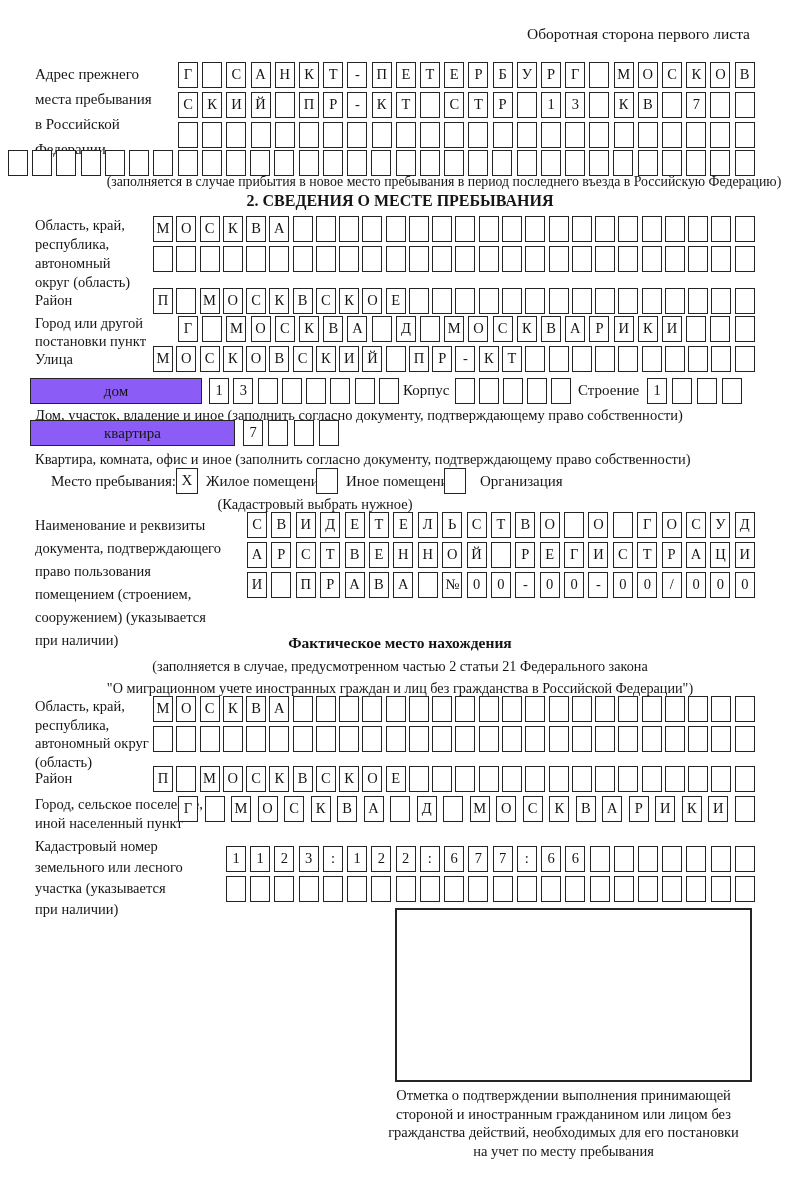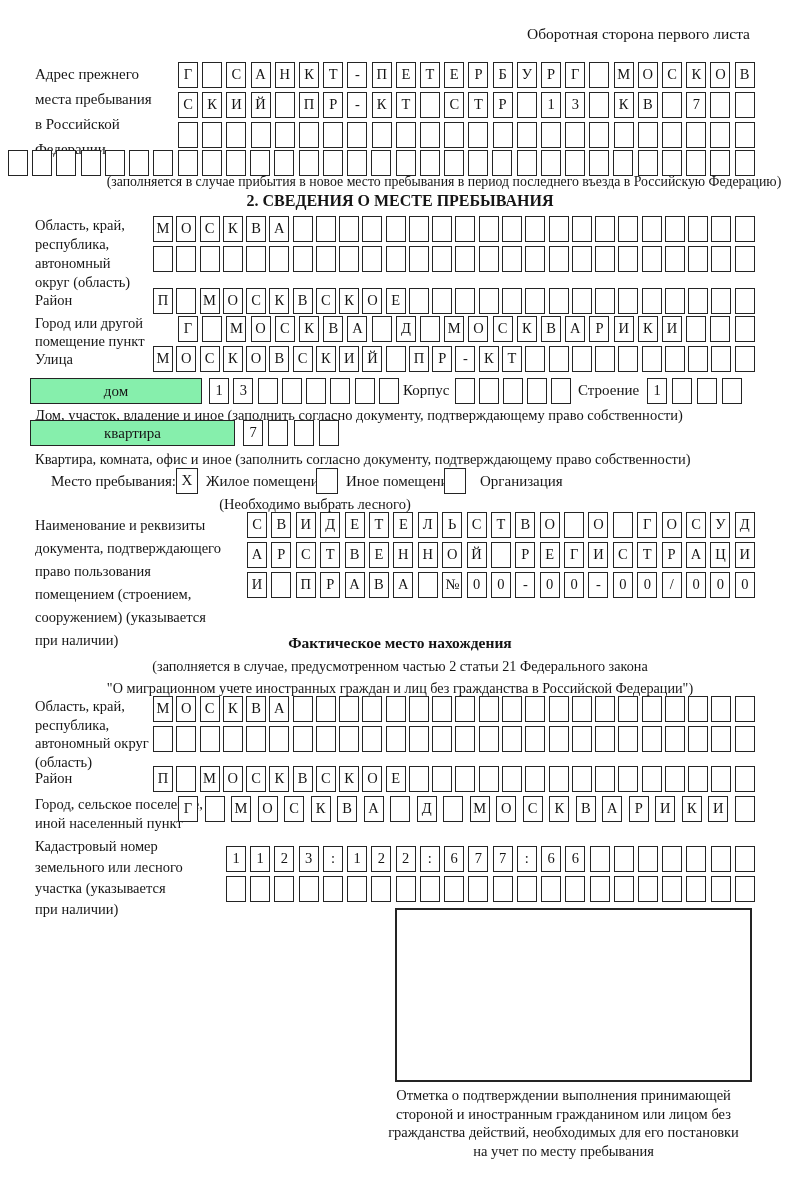--- a/index.html
+++ b/index.html
@@ -3,21 +3,21 @@
 <meta charset="utf-8">
 <style>
   html,body{margin:0;padding:0;background:#fff;}
   #page{position:relative;width:800px;height:1180px;background:#ffffff;overflow:hidden;
         font-family:"Liberation Serif",serif;color:#151515;}
   .lbl{position:absolute;font-size:14.5px;line-height:19px;white-space:pre-line;color:#151515;}
   .cellrow{position:absolute;display:flex;justify-content:space-between;height:26px;}
   .cell{flex:0 0 20px;width:20px;height:26px;box-sizing:border-box;border:1.6px solid #242424;
         font-size:14.5px;line-height:22px;text-align:center;background:#fff;overflow:hidden;}
   .boxlabel{position:absolute;height:26px;box-sizing:border-box;border:1.6px solid #242424;
-        display:flex;align-items:center;justify-content:center;font-size:15px;background:#86efac;}
+        display:flex;align-items:center;justify-content:center;font-size:15px;background:#8b5cf6;}
   .checkbox{position:absolute;width:22px;height:26px;box-sizing:border-box;border:1.6px solid #242424;
         font-size:15px;line-height:23px;text-align:center;background:#fff;}
   .center{position:absolute;left:0;width:800px;text-align:center;}
   .bold{font-weight:bold;}
   .stampbox{position:absolute;box-sizing:border-box;border:2px solid #242424;background:#fff;}
 </style>
 </head>
 <body>
 
 <div id="page">
@@ -228,21 +228,21 @@
       <div class="cell"></div>
       <div class="cell"></div>
       <div class="cell"></div>
       <div class="cell"></div>
       <div class="cell"></div>
       <div class="cell"></div>
       <div class="cell"></div>
     </div>
 
   <div class="lbl" style="left:35px;top:314px;width:145px;line-height:18px;">Город или другой
-помещение пункт</div>
+постановки пункт</div>
   <div class="cellrow" style="left:178px;top:316px;width:577px;">
       <div class="cell">Г</div>
       <div class="cell"></div>
       <div class="cell">М</div>
       <div class="cell">О</div>
       <div class="cell">С</div>
       <div class="cell">К</div>
       <div class="cell">В</div>
       <div class="cell">А</div>
       <div class="cell"></div>
@@ -330,21 +330,21 @@
     </div>
   <div class="lbl" style="left:35px;top:450px;width:740px;">Квартира, комната, офис и иное (заполнить согласно документу, подтверждающему право собственности)</div>
 
   <div class="lbl" style="left:35px;top:472px;font-size:15px;margin-left:16px;">Место пребывания:</div>
   <div class="checkbox" style="left:176px;top:468px;">X</div>
   <div class="lbl" style="left:206px;top:472px;font-size:15px;">Жилое помещение</div>
   <div class="checkbox" style="left:316px;top:468px;"></div>
   <div class="lbl" style="left:346px;top:472px;font-size:15px;">Иное помещение</div>
   <div class="checkbox" style="left:444px;top:468px;"></div>
   <div class="lbl" style="left:480px;top:472px;font-size:15px;">Организация</div>
-  <div class="lbl" style="left:110px;top:495px;width:410px;text-align:center;">(Необходимо выбрать лесного)</div>
+  <div class="lbl" style="left:110px;top:495px;width:410px;text-align:center;">(Кадастровый выбрать нужное)</div>
 
   <div class="lbl" style="left:35px;top:514px;width:210px;line-height:23px;">Наименование и реквизиты
 документа, подтверждающего
 право пользования
 помещением (строением,
 сооружением) (указывается
 при наличии)</div>
   <div class="cellrow" style="left:247px;top:512px;width:508px;">
       <div class="cell">С</div>
       <div class="cell">В</div>

